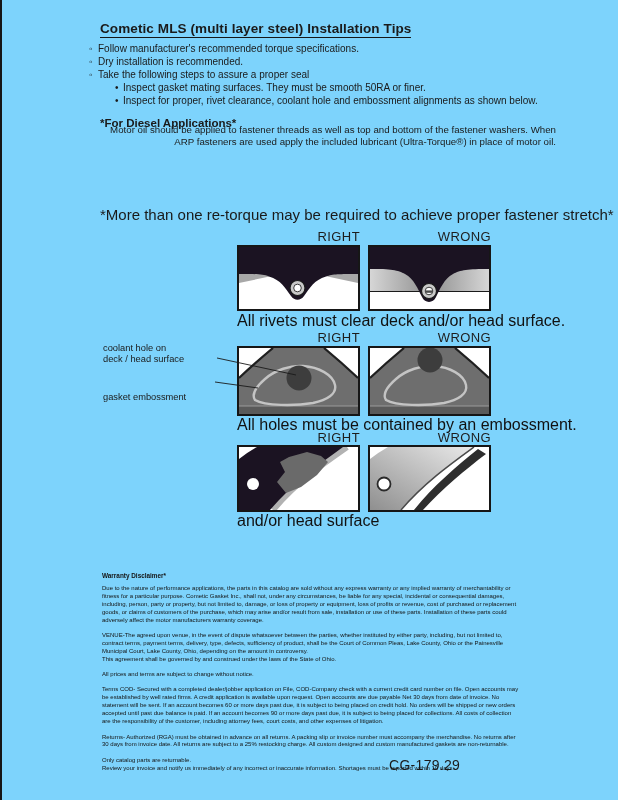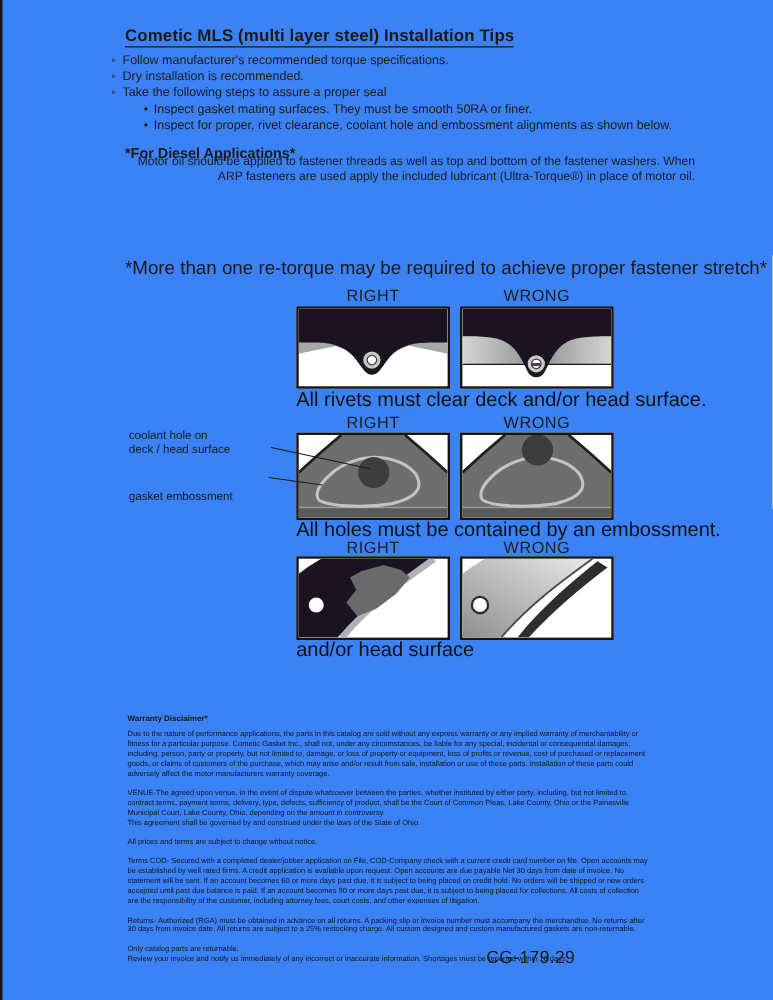--- a/index.html
+++ b/index.html
@@ -1,39 +1,39 @@
 <!DOCTYPE html>
 <html><head>
 <meta charset="utf-8">
 <style>
   * { margin:0; padding:0; box-sizing:border-box; }
   html,body { background:#e8e8e8; }
   .page {
-    position:relative; width:618px; height:800px; background:#3b82f6;
+    position:relative; width:618px; height:800px; background:#7dd3fc;
     font-family:"Liberation Sans", sans-serif; color:#1a1a1a; overflow:hidden;
     margin:0 auto;
     padding-left:14px;
   }
   .left-edge { position:absolute; left:0; top:0; width:2px; height:800px; background:#161616; }
   .abs { position:absolute; }
   .title {
     left:100px; top:21px; font-size:13.5px; font-weight:bold;
     border-bottom:1.5px solid #161616; padding-bottom:1px; letter-spacing:0.1px;
   }
   .bullets { left:89px; top:42px; width:505px; font-size:10px; line-height:13px; }
   .b-line { display:flex; }
   .b-mark { width:9px; flex:0 0 9px; text-align:left; }
   .b-sub { padding-left:26px; }
   .b-sub .b-mark { width:8px; flex:0 0 8px; }
   .diesel-heading { left:100px; top:117px; font-size:11.5px; font-weight:bold; }
   .para { left:100px; width:456px; font-size:9.7px; line-height:12.2px; }
   .p1 { top:124px;text-align:right; }
   .p2 { top:169px; }
   .note { left:100px; top:206px; font-size:15px; }
-  .rw-label { top:0; width:123px; text-align:center; font-size:13px; letter-spacing:0.4px; color:#1d1d1d; }
+  .rw-label { top:0; width:123px; text-align:right; font-size:13px; letter-spacing:0.4px; color:#1d1d1d; }
   .panel { width:123px; border:2px solid #161616; background:#fff; line-height:0; }
   .caption { font-size:16px; line-height:11.5px; color:#111; }
   .side-label { left:103px; width:112px; text-align:left; font-size:9.3px; line-height:11px; }
   .warranty { left:102px; top:572px; width:417px; font-size:6px; line-height:7.9px; color:#141414; }
   .warranty .w-head { font-size:6.4px; font-weight:bold; margin-bottom:5px; }
   .warranty p { margin-bottom:7.5px; }
   .warranty p.tight { margin-bottom:0; }
   .footer-code { left:389px; top:757px; font-size:14px; letter-spacing:0.3px; }
   svg { display:block; }
   .overlay { position:absolute; left:0; top:0; pointer-events:none; }

